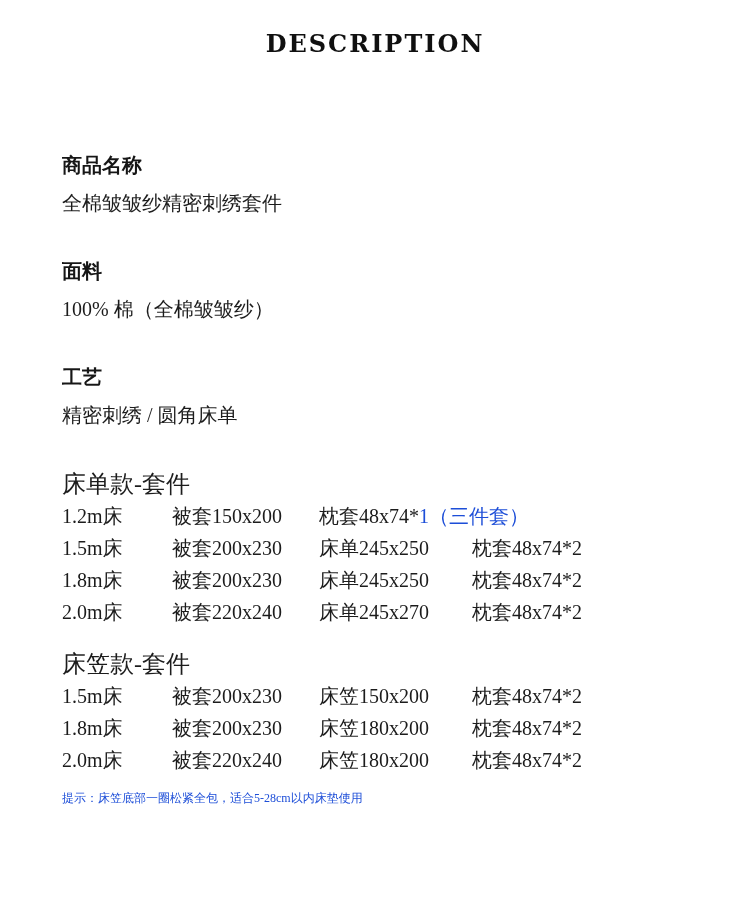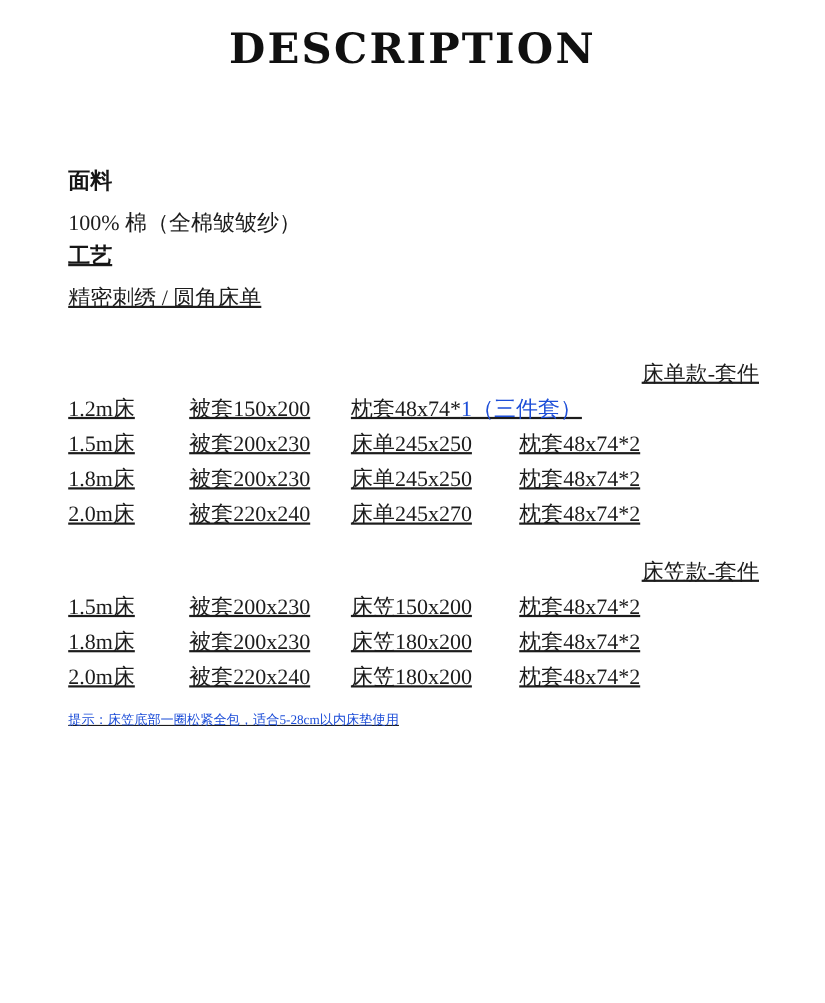--- a/index.html
+++ b/index.html
@@ -10,21 +10,21 @@
     overflow:hidden;
     font-family:"Liberation Serif","DejaVu Serif",serif;
     color:#1c1c1c;
     box-sizing:border-box;
   }
   
   .header{text-align:center;padding-top:22px;}
   .title{
     margin:0;
     font-family:"DejaVu Serif","Liberation Serif",serif;
-    font-size:38px;
+    font-size:24px;
     font-weight:600;
     letter-spacing:2px;
     line-height:44px;
     color:#101010;
   }
   .subtitle{
     margin-top:14px;
     font-family:"Liberation Sans","DejaVu Sans",sans-serif;
     font-size:25px;
     font-weight:400;
@@ -40,28 +40,27 @@
     font-weight:700;
     line-height:30px;
     color:#161616;
   }
   .spec-section p{
     margin:8px 0 0 0;
     font-size:20px;
     font-weight:400;
     line-height:30px;
   }
-  .spec-section + .spec-section{text-decoration:underline;}
+  .spec-section + .spec-section{margin-top:38px;}
   
   .size-section{margin-top:38px;}
   .group-label{
-    font-size:20px;
+    font-size:24px;
     line-height:32px;
     margin-top:2px;
-    text-align:right;
   }
   .size-group-2{margin-top:20px;}
   .size-row{
     display:flex;
     font-size:20px;
     line-height:32px;
     white-space:nowrap;
   }
   .col-bed{width:110px;}
   .col-duvet{width:147px;}
@@ -79,20 +78,24 @@
 <body>
 
 <div class="page">
 
   <div class="header">
     <h1 class="title">DESCRIPTION</h1>
   </div>
 
   <div class="content">
 
+    <div class="spec-section">
+      <h2>商品名称</h2>
+      <p>全棉皱皱纱精密刺绣套件</p>
+    </div>
 
     <div class="spec-section">
       <h2>面料</h2>
       <p>100% 棉（全棉皱皱纱）</p>
     </div>
 
     <div class="spec-section">
       <h2>工艺</h2>
       <p>精密刺绣 / 圆角床单</p>
     </div>

